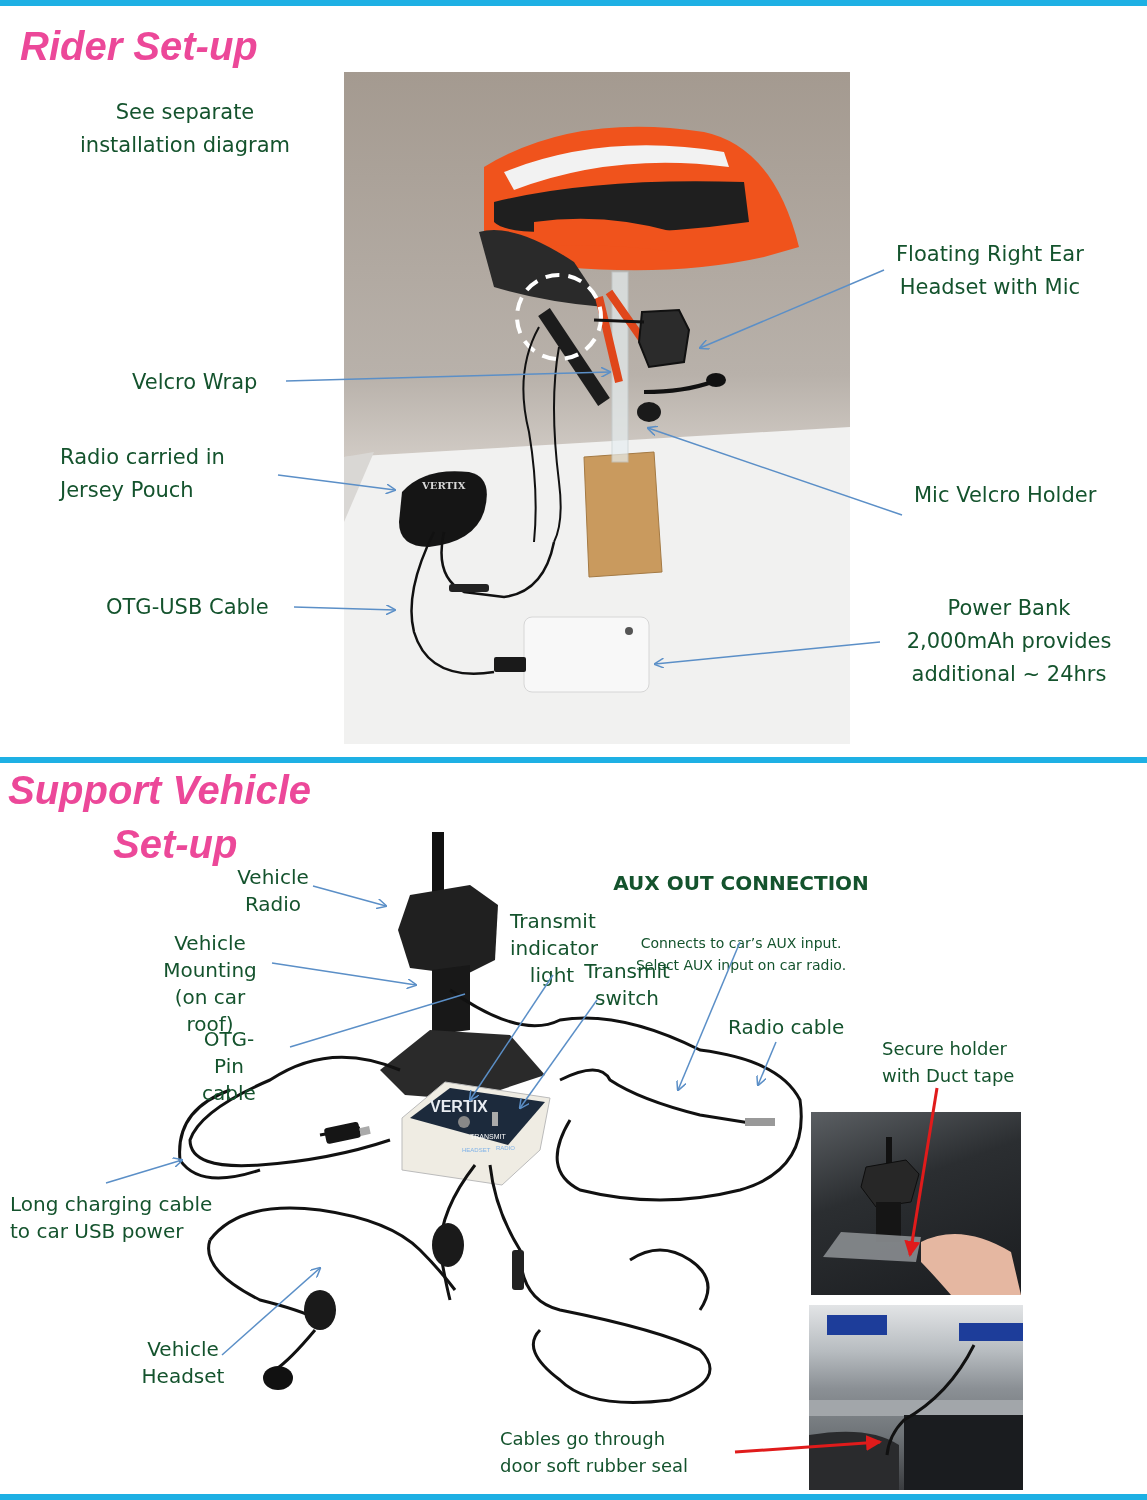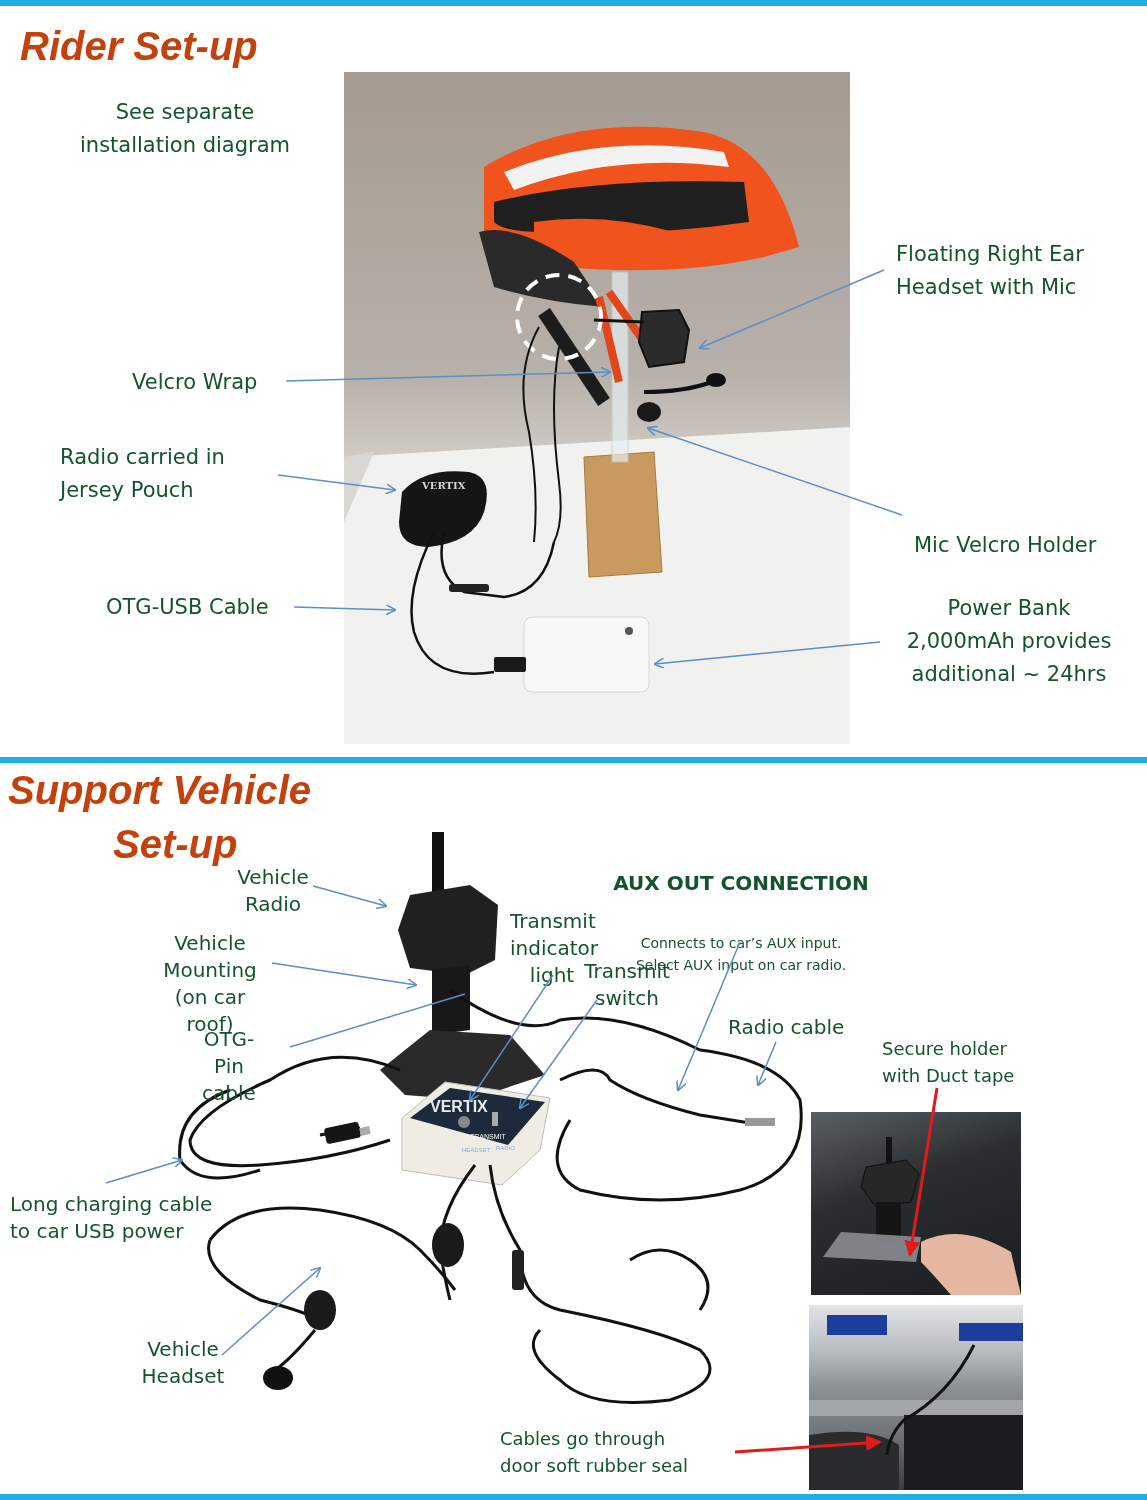--- a/index.html
+++ b/index.html
@@ -1,18 +1,18 @@
 <!DOCTYPE html>
 <html><head>
 <meta charset="utf-8">
 <style>
   html, body { margin: 0; padding: 0; background: #ffffff; }
   body { width: 1147px; height: 1500px; position: relative; overflow: hidden; font-family: "DejaVu Sans", sans-serif; color: #1a1a1a; }
   .rule { position: absolute; left: 0; width: 1147px; height: 6px; background: #1eb0e4; }
-  .title { position: absolute; font-family: "Liberation Sans", sans-serif; font-weight: bold; font-style: italic; color: #c2410c; font-size: 40px; line-height: 44px; white-space: nowrap; }
+  .title { position: absolute; font-family: "Liberation Sans", sans-serif; font-weight: bold; font-style: italic; color: #ec4899; font-size: 40px; line-height: 44px; white-space: nowrap; }
   .label { position: absolute; font-family: "DejaVu Sans", sans-serif; font-size: 21px; line-height: 33px; color: #14532d; white-space: pre-line; }
   .label.sm { font-size: 20px; line-height: 27px; }
   .label.c { text-align: center; }
   .label.r { }
   .photo { position: absolute; overflow: hidden; }
   svg.overlay { position: absolute; left: 0; top: 0; pointer-events: none; }
 </style>
 </head>
 <body>
 
@@ -60,26 +60,26 @@
     <path d="M90,460 Q60,520 70,560 Q85,610 150,600" stroke="#111" stroke-width="2.5" fill="none"></path>
     <path d="M100,460 Q90,505 120,520 L160,525 Q200,520 210,470" stroke="#111" stroke-width="2.5" fill="none"></path>
     <rect x="105" y="512" width="40" height="8" rx="3" fill="#222"></rect>
 
     <rect x="180" y="545" width="125" height="75" rx="8" fill="#f8f8f8" stroke="#d6d6d6"></rect>
     <rect x="150" y="585" width="32" height="15" rx="2" fill="#1a1a1a"></rect>
     <circle cx="285" cy="559" r="4" fill="#555"></circle>
   </svg>
 </div>
 
-<div class="label" style="left:896px; top:238px;">Floating Right Ear
+<div class="label" style="left:896px; top:238px;text-align:center;">Floating Right Ear
 Headset with Mic</div>
 <div class="label" style="left:132px; top:366px;">Velcro Wrap</div>
 <div class="label r" style="left:60px; top:441px; width:204px;">Radio carried in
 Jersey Pouch</div>
-<div class="label" style="left:914px; top:529px;">Mic Velcro Holder</div>
+<div class="label" style="left:914px; top:479px;">Mic Velcro Holder</div>
 <div class="label" style="left:106px; top:591px;">OTG-USB Cable</div>
 <div class="label c" style="left:880px; top:592px; width:258px;">Power Bank
 2,000mAh provides
 additional ~ 24hrs</div>
 
 <div class="title" style="left:8px; top:768px;">Support Vehicle</div>
 <div class="title" style="left:113px; top:822px;">Set-up</div>
 
 <svg class="overlay" width="1147" height="1500" viewBox="0 0 1147 1500" style="z-index:0;">
 

